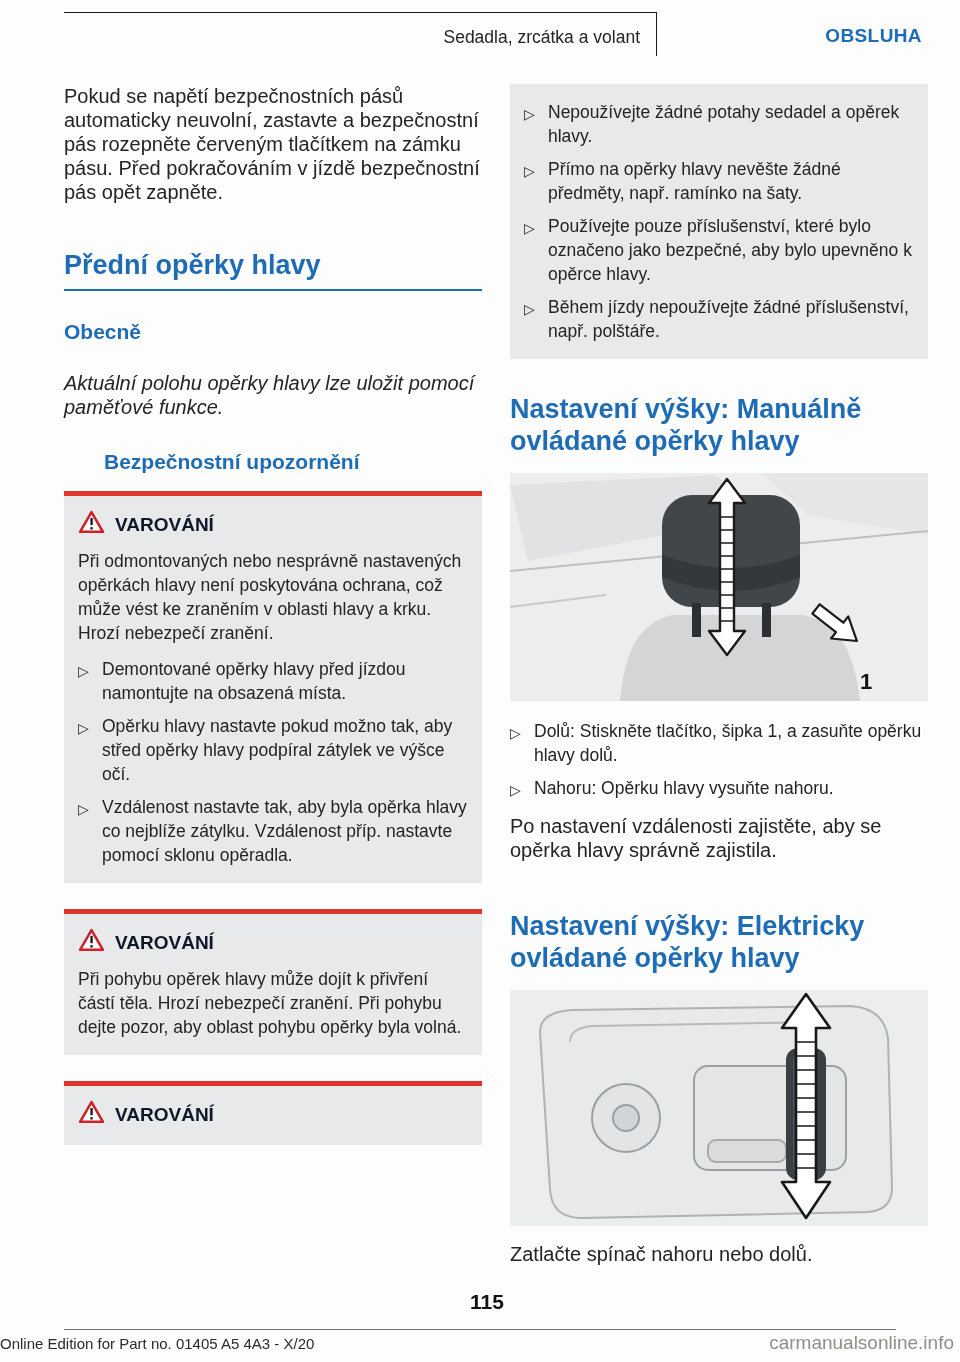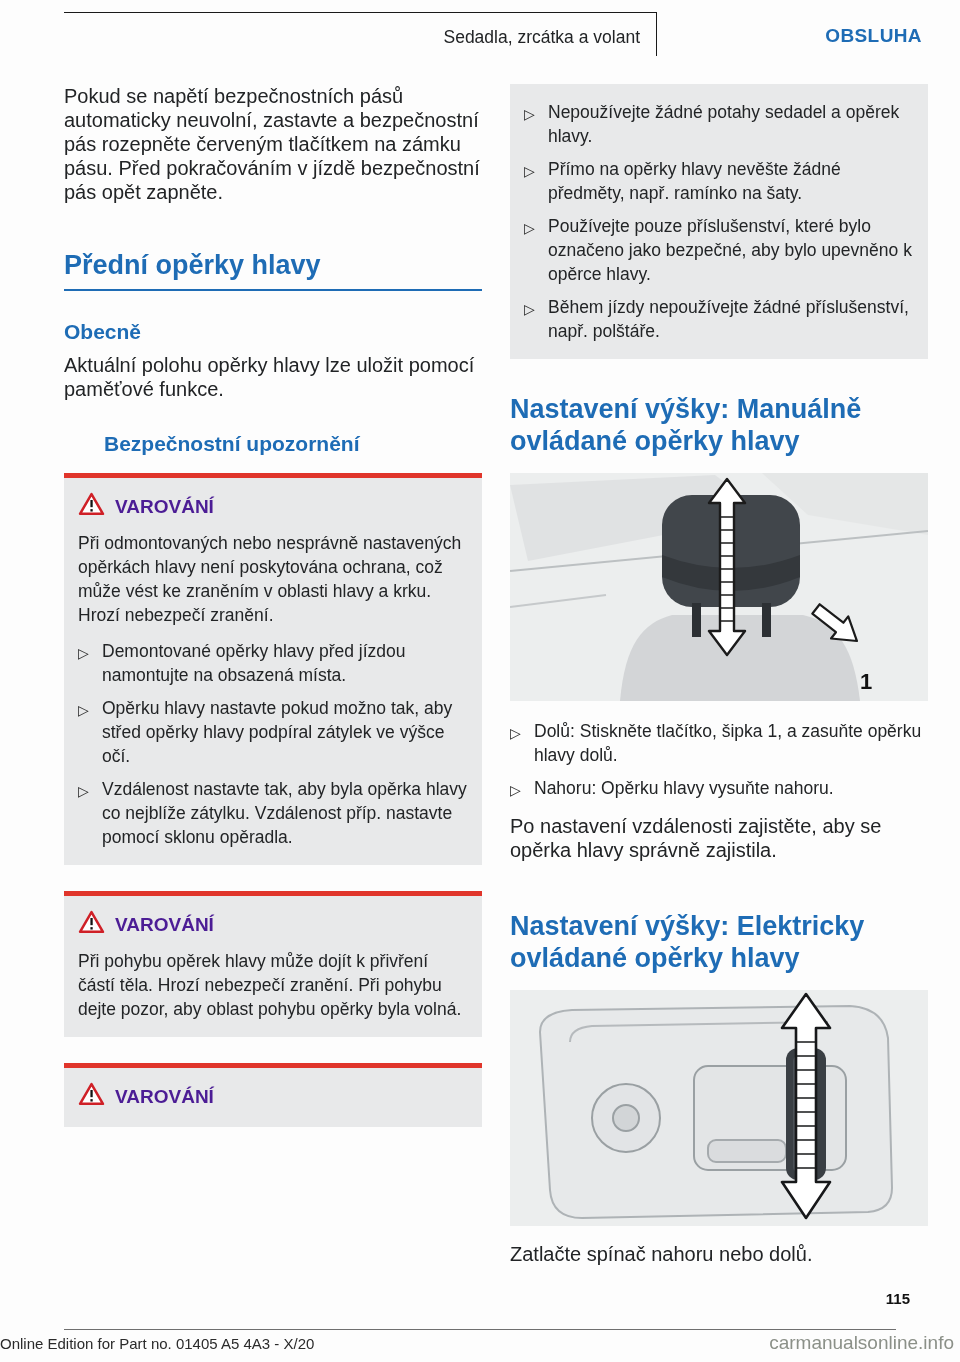--- a/index.html
+++ b/index.html
@@ -21,35 +21,35 @@
   
   .col{position:absolute;top:84px;width:418px;}
   .col-left{left:64px;}
   .col-right{left:510px;}
   p.body{font-size:20px;line-height:24px;margin:0;}
   h1{font-size:27px;line-height:31px;font-weight:bold;color:var(--blue);margin:46px 0 0;}
   .h1-rule{height:2px;background:var(--blue);margin-top:8px;}
   h2{font-size:21px;line-height:26px;font-weight:bold;color:var(--blue);margin:28px 0 0;}
   h2.safety{margin-top:30px;margin-left:40px;}
   h3.section{font-size:27px;line-height:32px;font-weight:bold;color:var(--blue);margin:34px 0 0;}
-  p.after-h{margin-top:8px;}
+  p.after-h{margin-top:26px;font-style:italic;}
   
   .warning-box{background:var(--boxgray);border-top:5px solid var(--red);padding:14px 14px 16px;margin-top:16px;}
   .warning-box.gap{margin-top:26px;}
   .warning-box.cont{border-top:none;margin-top:0;padding-top:16px;}
-  .warning-head{display:flex;align-items:center;gap:10px;font-weight:bold;font-size:19px;color:#4c1d95;}
+  .warning-head{display:flex;align-items:center;gap:10px;font-weight:bold;font-size:19px;color:#0f172a;}
   .warning-body{margin-top:10px;font-size:17.5px;line-height:24px;}
   .bullets{margin-top:12px;display:flex;flex-direction:column;gap:9px;}
   .bullets.standalone{margin-top:14px;}
   .bullet{display:flex;font-size:17.5px;line-height:24px;}
   .bullet .marker{flex:0 0 24px;font-size:14px;padding-top:2px;color:#2a2a2a;}
   .fig{margin:16px 0 0;}
   p.note{margin-top:12px;}
   
-  .page-number{position:absolute;top:1290px;left:64px;width:846px;text-align:right;font-size:15px;font-weight:bold;color:#111;}
+  .page-number{position:absolute;top:1290px;left:64px;width:846px;text-align:center;font-size:21px;font-weight:bold;color:#111;}
   .footer-rule{position:absolute;top:1329px;left:64px;width:832px;height:1px;background:#6f6f6f;}
   .edition{position:absolute;top:1335px;left:0;width:960px;text-align:left;font-size:15px;color:#2b2b2b;}
   .watermark{position:absolute;top:1332px;right:6px;font-size:19px;color:#8b9088;}
 </style>
 </head>
 <body>
 
 <div class="page">
 
   <div class="header-rule"></div>

